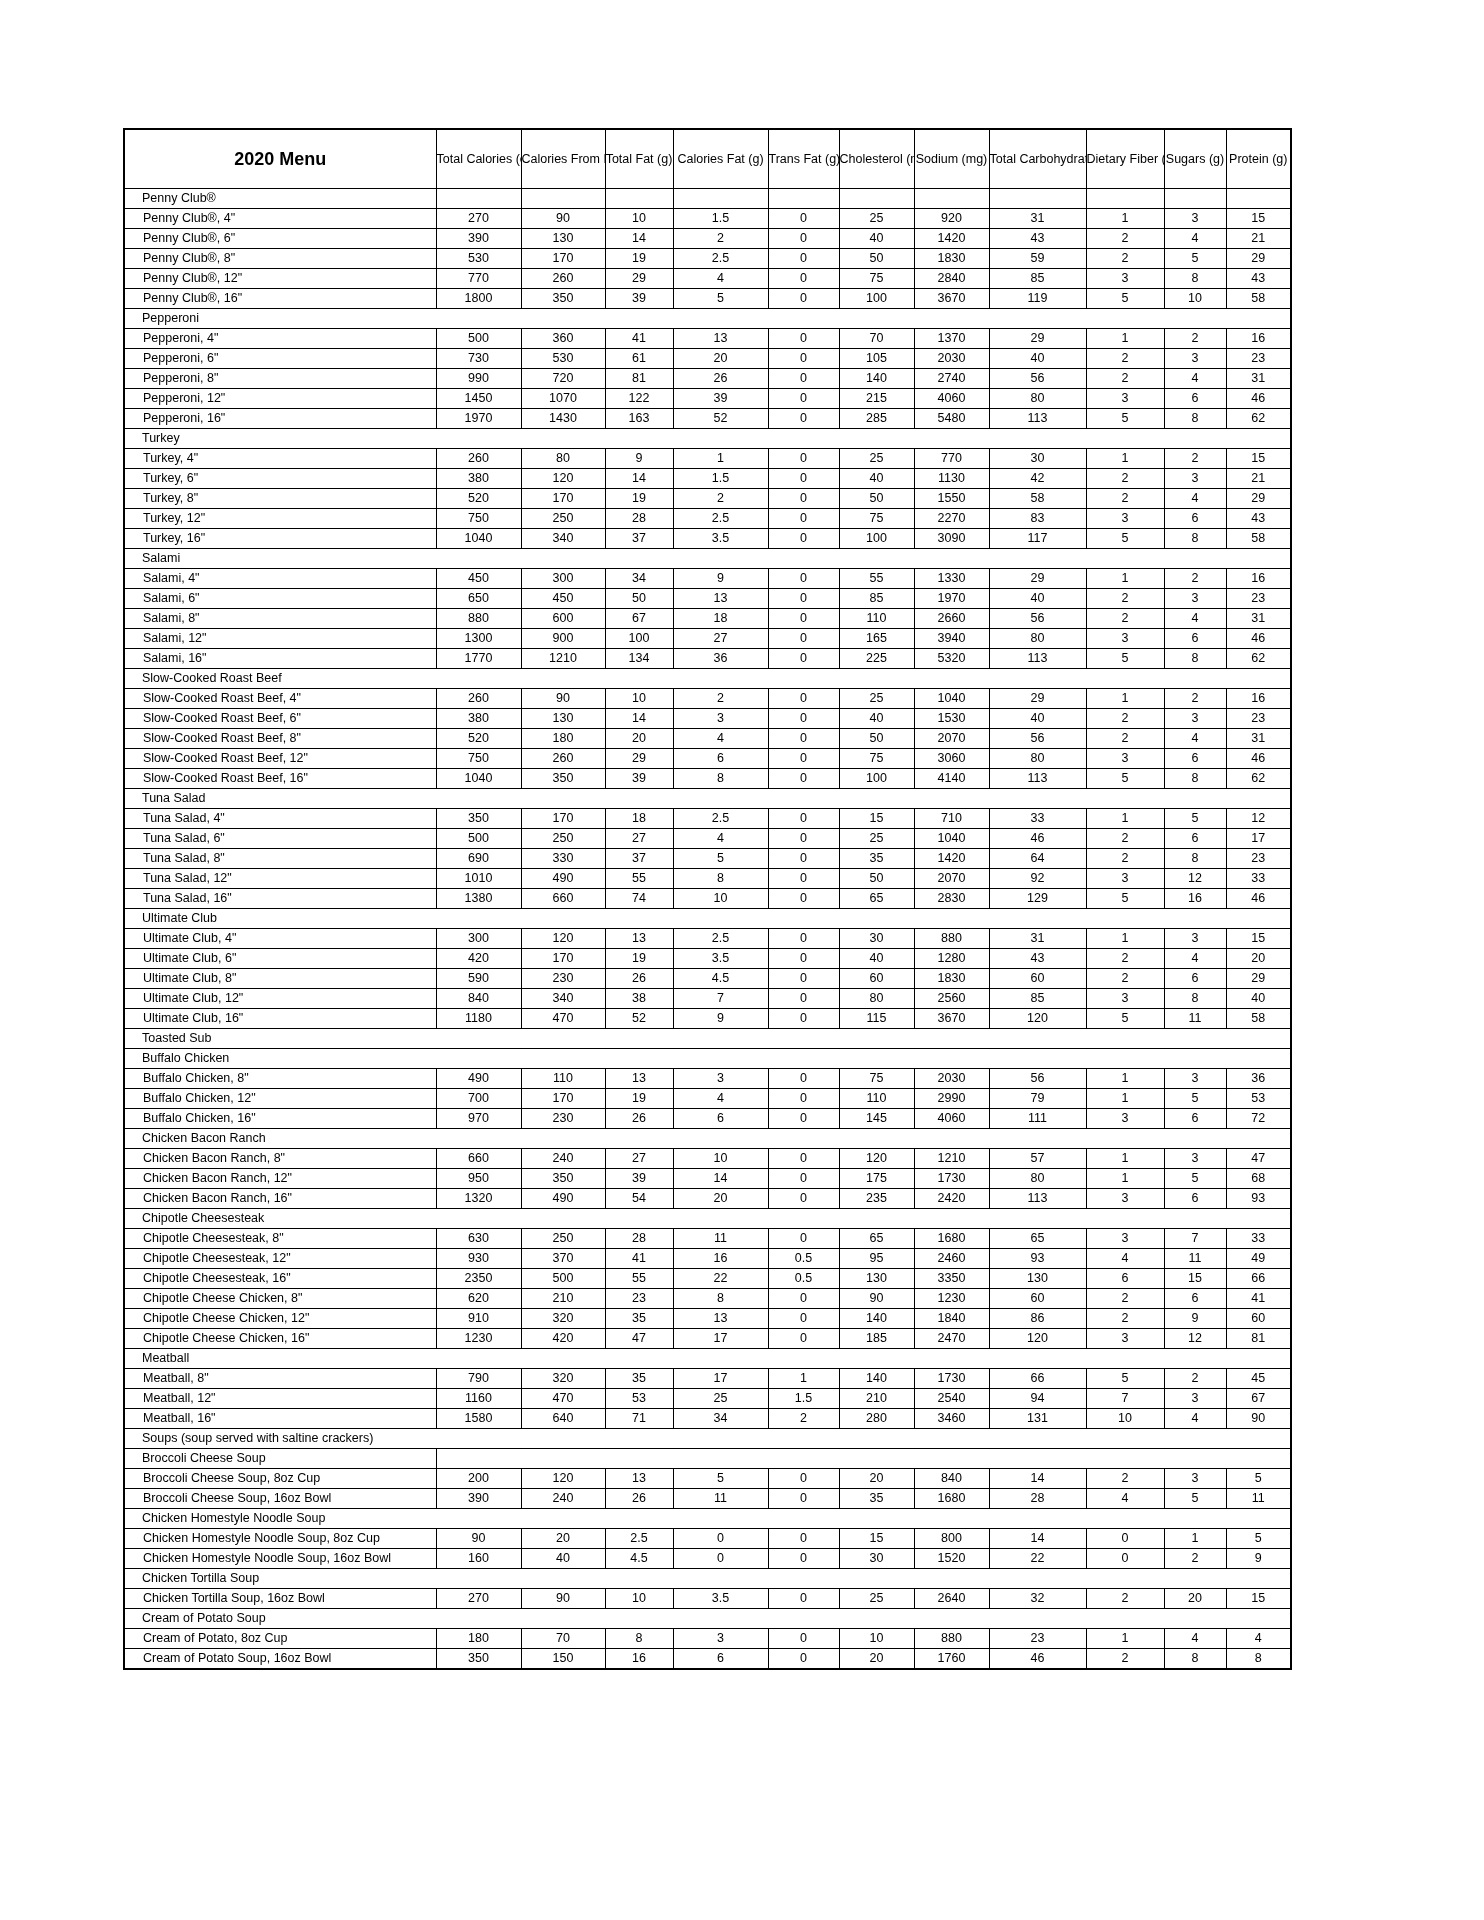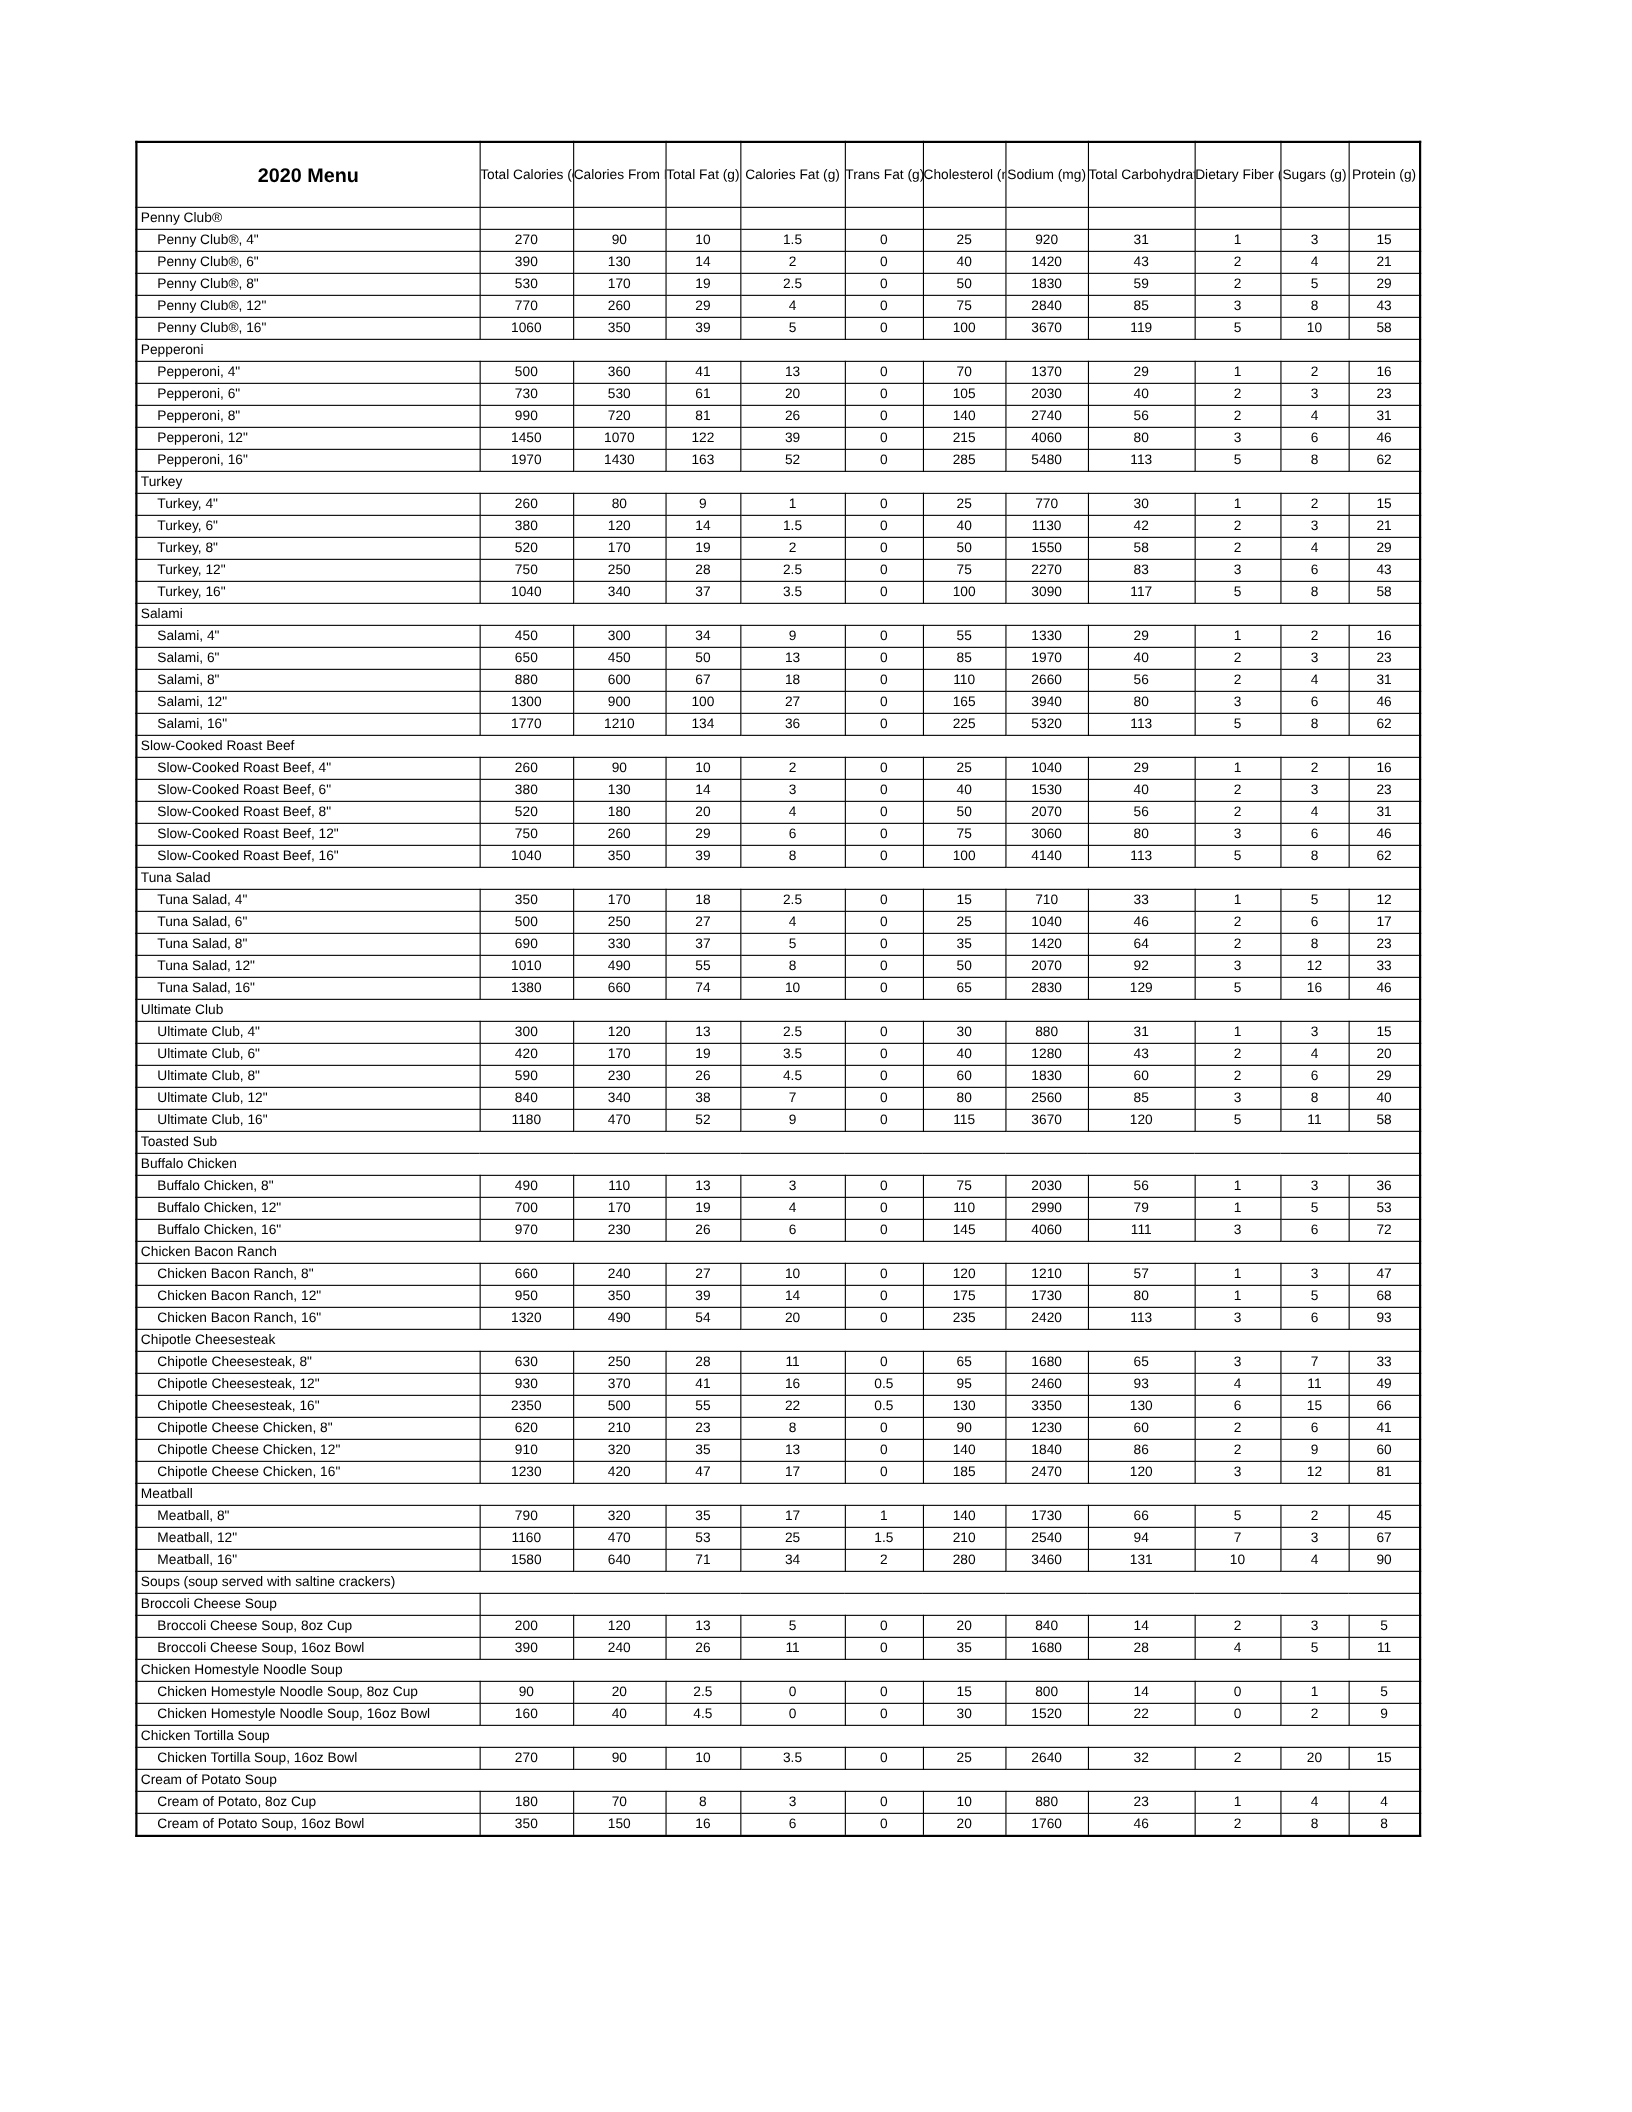--- a/index.html
+++ b/index.html
@@ -54,21 +54,21 @@
     vertical-align: middle;
   }
   tbody td.num {
     text-align: center;
   }
   tbody td.name {
     text-align: left;
     padding-left: 18px;
   }
   tbody td.cat {
-    padding-left: 3px;
+    padding-left: 17px;
   }
   .bold { font-weight: normal; }
 </style>
 </head>
 <body>
 
 <div class="table-wrap">
   <table class="nutrition">
     <colgroup id="cols">
         <col style="width: 312px;">
@@ -180,21 +180,21 @@
           <td class="num">0</td>
           <td class="num">75</td>
           <td class="num">2840</td>
           <td class="num">85</td>
           <td class="num">3</td>
           <td class="num">8</td>
           <td class="num">43</td>
         </tr>
         <tr>
           <td class="name">Penny Club®, 16"</td>
-          <td class="num">1060</td>
+          <td class="num">1800</td>
           <td class="num">350</td>
           <td class="num">39</td>
           <td class="num">5</td>
           <td class="num">0</td>
           <td class="num">100</td>
           <td class="num">3670</td>
           <td class="num">119</td>
           <td class="num">5</td>
           <td class="num">10</td>
           <td class="num">58</td>

